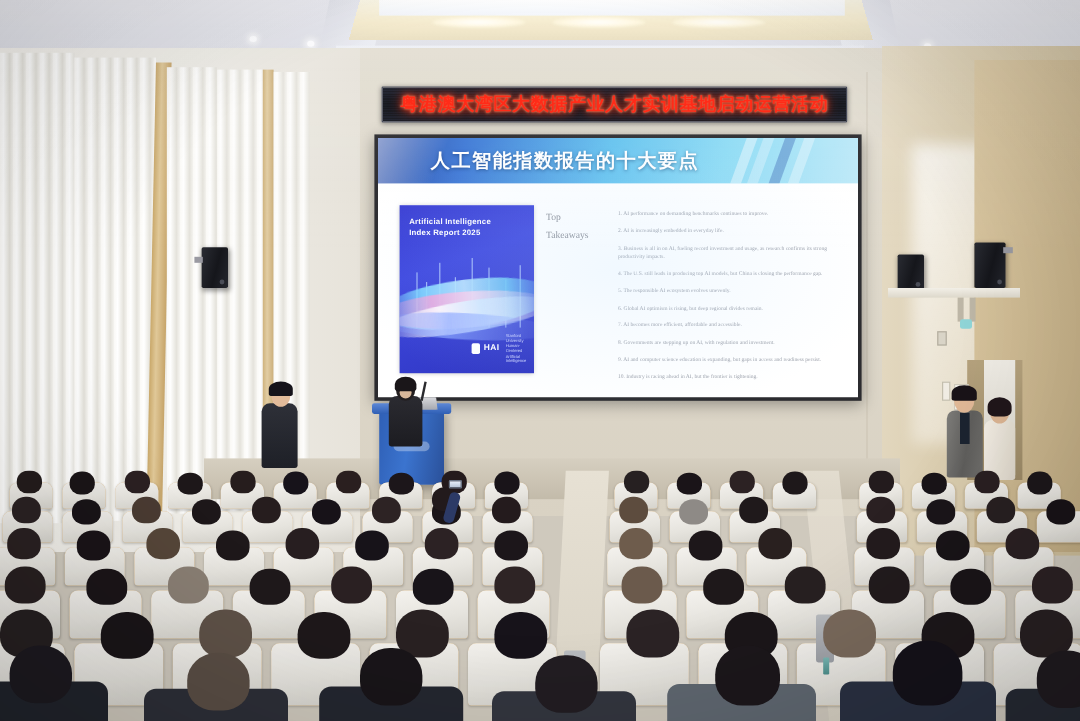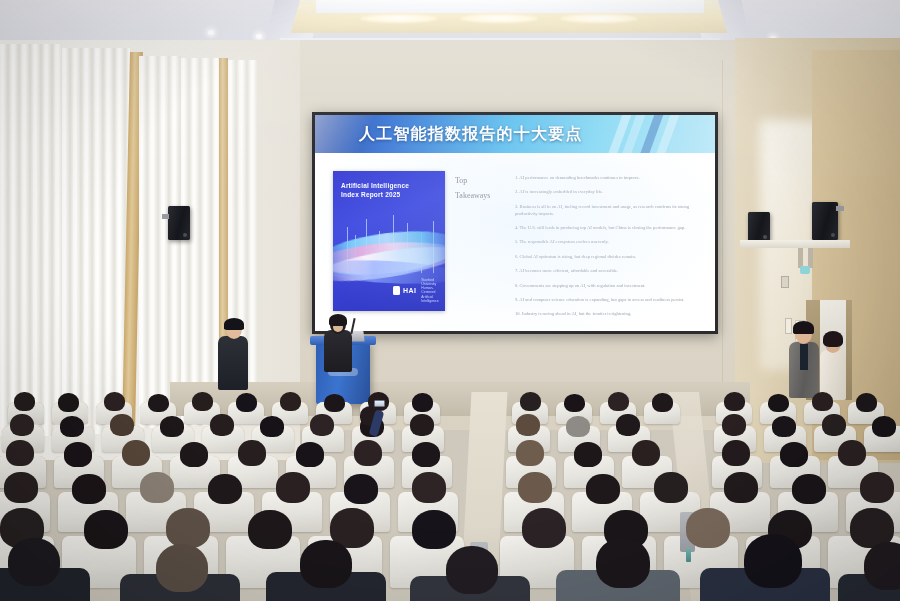--- a/index.html
+++ b/index.html
@@ -204,20 +204,23 @@
   <div class="wall-right-pale"></div>
   <div style="position:absolute;left:812px;top:50px;width:88px;height:410px;background:linear-gradient(100deg,#d8c49c,#bda madness);"></div>
   <div style="position:absolute;left:812px;top:50px;width:88px;height:410px;background:linear-gradient(100deg,#dcc9a3,#c0ab82);"></div>
   <div style="position:absolute;left:806px;top:300px;width:46px;height:100px;background:linear-gradient(180deg,#b5a27d,#9c8a67);"></div>
   <div style="position:absolute;left:820px;top:300px;width:26px;height:96px;background:linear-gradient(180deg,#efece5,#d8d4c9);"></div>
   <div style="position:absolute;left:781px;top:276px;width:8px;height:12px;background:#d9d4c7;border:1px solid #b3ad9e;"></div>
   <div style="position:absolute;left:785px;top:318px;width:7px;height:16px;background:#f0ece3;border:1px solid #c3bead;"></div>
   <div style="position:absolute;left:795px;top:320px;width:12px;height:22px;background:#f7f5ef;border:1px solid #cfcabb;"></div>
 
   <div class="banner-frame"></div>
+  <div class="banner">
+    <span class="banner-text">粤港澳大湾区大数据产业人才实训基地启动运营活动</span>
+  </div>
 
   <div class="screen-frame">
     <div class="screen">
 
       <div class="sl-head">
         <div class="slash" style="left:300px;background:rgba(255,255,255,.42);"></div>
         <div class="slash" style="left:314px;background:rgba(255,255,255,.30);"></div>
         <div class="slash" style="left:332px;background:rgba(40,80,170,.35);"></div>
         <div class="slash" style="left:348px;background:rgba(255,255,255,.35);"></div>
         <div class="sl-title">人工智能指数报告的十大要点</div>

